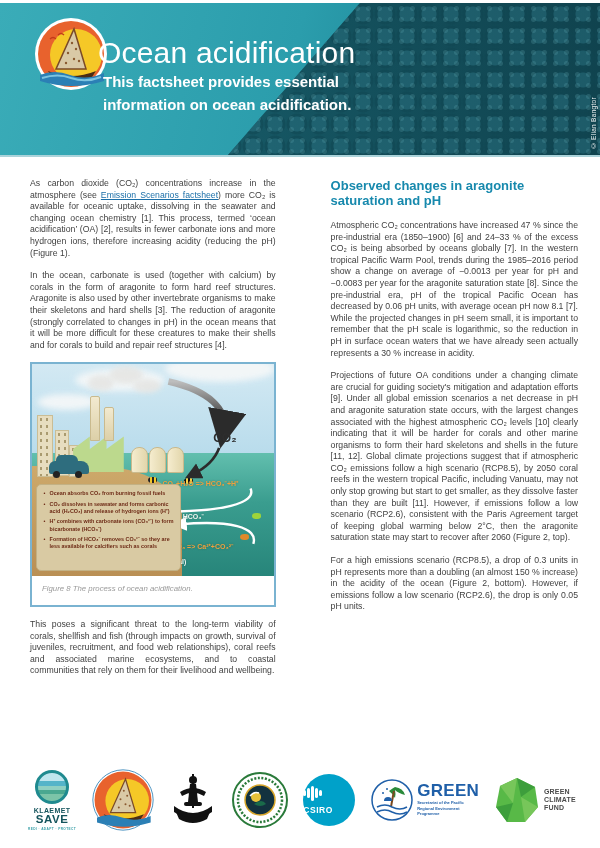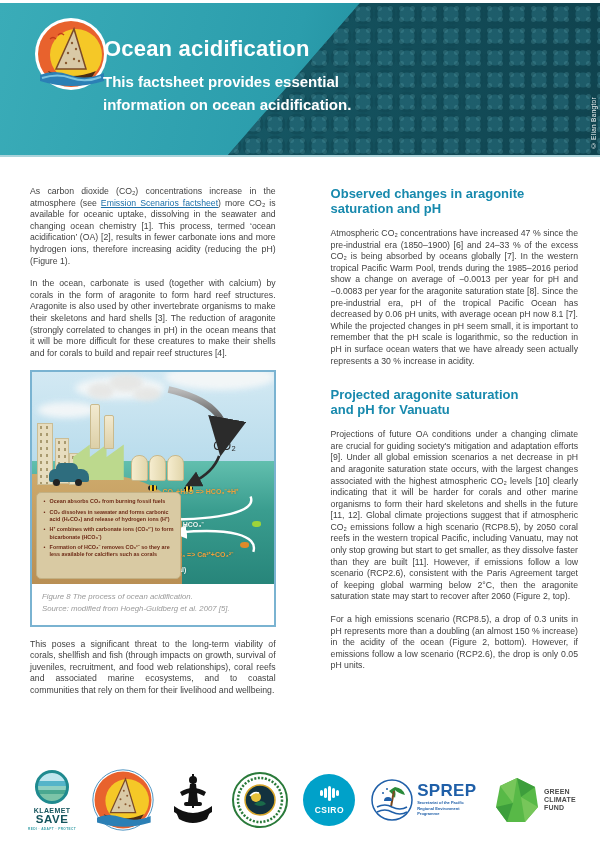--- a/index.html
+++ b/index.html
@@ -14,32 +14,32 @@
             border-bottom:2px solid #abd3da; overflow:hidden; }
   .header-photo { position:absolute; top:0; right:0; bottom:0; width:100%;
             clip-path:polygon(60% 0, 100% 0, 100% 100%, 38% 100%);
             background-color:#175764;
             background-image:
               radial-gradient(circle at 50% 50%, rgba(90,160,170,.28) 0 2px, transparent 3px),
               radial-gradient(circle at 50% 50%, rgba(40,110,125,.55) 0 7px, rgba(16,70,82,.5) 8px 10px, transparent 11px),
               radial-gradient(circle at 0% 100%, rgba(30,120,135,.4), rgba(10,50,60,.55));
             background-size:11px 11px, 22px 22px, 100% 100%; }
   .logo-circle { position:absolute; top:14px; left:34px; width:74px; height:74px; }
-  .header-title { position:absolute; left:104px; top:33px; color:#ffffff;
-            font-size:22px; font-weight:bold; letter-spacing:.2px; }
+  .header-title { position:absolute; left:98px; top:33px; color:#ffffff;
+            font-size:30px; font-weight:normal; letter-spacing:.2px; }
   .header-sub { position:absolute; left:103px; top:68px; color:#ffffff;
             font-size:15px; font-weight:bold; line-height:1.5; white-space:pre-line; }
   .badge { position:absolute; top:34px; right:14px; color:#fff; font-weight:bold;
             font-size:12px; letter-spacing:.6px; padding:3px 10px 4px;
             background:rgba(23,105,120,.55); border:1.5px solid #ffffff; }
   .credit { position:absolute; right:3px; top:94px; writing-mode:vertical-rl;
             transform:rotate(180deg); font-size:6.5px; color:rgba(255,255,255,.92); letter-spacing:.3px; }
 
   
-  .content { position:absolute; top:186px; left:30px; width:548px; display:flex; gap:22px; }
+  .content { position:absolute; top:178px; left:30px; width:548px; display:flex; gap:22px; }
   .col-left  { width:266px; }
   .col-right { width:268px;margin-left:33px; }
   .body-text { font-size:8.7px; line-height:11.6px; color:#3f3f3f; text-align:justify; margin-bottom:11px; }
   .link { color:#1b6fa8; text-decoration:underline; }
   .heading { color:#1789ad; font-size:13px; font-weight:bold; line-height:15px;
              white-space:pre-line; margin-bottom:12px; }
   .col-right .heading2-space { margin-top:20px; }
 
   
   .figure-box { border:2px solid #7ab3d1; margin:2px 0 12px; background:#fff; }
@@ -68,40 +68,40 @@
          background:#222; border-radius:50%; box-shadow:22px 0 0 #222; }
   .fig-panel { position:absolute; left:1.5%; top:56.5%; width:60%; height:41%;
          background:#d9caa3; border-radius:5px; border:1px solid #c3b184; padding:5px 6px 4px 5px; }
   .fig-bullets { list-style:none; }
   .fig-bullets li { position:relative; font-size:5.4px; font-weight:bold; color:#6d2a16;
          line-height:1.32; padding-left:8px; margin-bottom:3.5px; }
   .fig-bullets li::before { content:"•"; position:absolute; left:2px; top:0; color:#6d2a16; }
   .eq { position:absolute; font-size:7px; font-weight:bold; white-space:nowrap; text-shadow:0 0 2px rgba(0,60,50,.35); }
   .eq-orange { color:#f0a13e; }
   .eq-white  { color:#f2f6f2; }
-  .co2-label { position:absolute; left:75%; top:31.5%; font-size:12px; font-weight:normal; color:#2d2d2d; }
+  .co2-label { position:absolute; left:75%; top:31.5%; font-size:12px; font-weight:bold; color:#2d2d2d; }
   .arrow-svg { position:absolute; inset:0; width:100%; height:100%; }
   .fish { position:absolute; border-radius:50% 40% 40% 50%; }
   .fish::after { content:""; position:absolute; right:-4px; top:1px; border-left:5px solid inherit;
          border-top:3px solid transparent; border-bottom:3px solid transparent; }
   .coral { position:absolute; border-radius:40% 40% 10% 10%; }
   .caption { padding:7px 10px 10px; font-size:7.8px; font-style:italic; color:#9a9a9a; line-height:1.5; }
   .caption span { display:block; }
 
   
   .footer { position:absolute; left:28px; width:548px; top:763px; height:74px;
             display:flex; justify-content:space-between; align-items:center; }
   .logo-item { display:flex; flex-direction:column; align-items:center; gap:1px; }
   .ks-circle { width:34px; height:34px; border-radius:50%; border:3px solid #1f8a8f;
             background:linear-gradient(#bfe6ee 0 30%, #54b4c9 30% 45%, #8fd0c2 45% 60%, #4aa890 60% 75%, #7cc4a8 75% 100%); }
   .ks-line1 { font-size:7px; font-weight:900; color:#14545c; letter-spacing:.4px; margin-top:2px; }
   .ks-line2 { font-size:11.5px; font-weight:900; color:#14545c; line-height:9px; letter-spacing:.5px; }
   .ks-tag   { font-size:3.2px; font-weight:bold; color:#3aa0a8; letter-spacing:.4px; margin-top:2px; }
   .csiro-circle { width:52px; height:52px; border-radius:50%; background:#00a1c9;
-            display:flex; flex-direction:column; align-items:center; justify-content:center; gap:4px; }
+            display:flex; flex-direction:column; align-items:flex-start; justify-content:center; gap:4px; }
   .csiro-bars { display:flex; align-items:center; gap:1.5px; height:16px; }
   .csiro-bars i { display:block; width:2.5px; background:#fff; border-radius:2px; }
   .csiro-label { color:#fff; font-weight:bold; font-size:8.5px; letter-spacing:.5px; }
   .sprep { display:flex; align-items:center; gap:4px; }
   .sprep-text .sprep-name { color:#1f5fa8; font-weight:900; font-size:17px; line-height:16px; letter-spacing:.3px; }
   .sprep-text .sprep-tag  { color:#1f5fa8; font-size:4px; font-weight:bold; width:62px; line-height:1.35; margin-top:1px; }
   .gcf { display:flex; align-items:center; gap:5px; }
   .gcf-text { font-size:7px; font-weight:800; color:#4a4a4a; line-height:1.15; white-space:pre-line; letter-spacing:.2px; }
 </style>
 </head>
@@ -215,33 +215,30 @@
               <li>Ocean absorbs CO₂ from burning fossil fuels</li>
               <li>CO₂ dissolves in seawater and forms carbonic acid (H₂CO₃) and release of hydrogen ions (H⁺)</li>
               <li>H⁺ combines with carbonate ions (CO₃²⁻) to form bicarbonate (HCO₃⁻)</li>
               <li>Formation of HCO₃⁻ removes CO₃²⁻ so they are less available for calcifiers such as corals</li>
             </ul>
           </div>
         </div>
 
         <figcaption class="caption">
           <span>Figure 8 The process of ocean acidification.</span>
-          <span>Source: modified from Hoegh-Guldberg et al. 2007 [5].</span>
         </figcaption>
       </figure>
 
       <p class="body-text">This poses a significant threat to the long-term viability of corals, shellfish and fish (through impacts on growth, survival of juveniles, recruitment, and food web relationships), coral reefs and associated marine ecosystems, and to coastal communities that rely on them for their livelihood and wellbeing.</p>
     </section>
 
     <section class="col-right">
       <h2 class="heading">Observed changes in aragonite
 saturation and pH</h2>
       <p class="body-text">Atmospheric CO₂ concentrations have increased 47 % since the pre-industrial era (1850–1900) [6] and 24–33 % of the excess CO₂ is being absorbed by oceans globally [7]. In the western tropical Pacific Warm Pool, trends during the 1985–2016 period show a change on average of −0.0013 per year for pH and −0.0083 per year for the aragonite saturation state [8]. Since the pre-industrial era, pH of the tropical Pacific Ocean has decreased by 0.06 pH units, with average ocean pH now 8.1 [7]. While the projected changes in pH seem small, it is important to remember that the pH scale is logarithmic, so the reduction in pH in surface ocean waters that we have already seen actually represents a 30 % increase in acidity.</p>
-      <h2 class="heading heading2-space">Projected aragonite saturation
-and pH for Vanuatu</h2>
       <p class="body-text">Projections of future OA conditions under a changing climate are crucial for guiding society's mitigation and adaptation efforts [9]. Under all global emission scenarios a net decrease in pH and aragonite saturation state occurs, with the largest changes associated with the highest atmospheric CO₂ levels [10] clearly indicating that it will be harder for corals and other marine organisms to form their hard skeletons and shells in the future [11, 12]. Global climate projections suggest that if atmospheric CO₂ emissions follow a high scenario (RCP8.5), by 2050 coral reefs in the western tropical Pacific, including Vanuatu, may not only stop growing but start to get smaller, as they dissolve faster than they are built [11]. However, if emissions follow a low scenario (RCP2.6), consistent with the Paris Agreement target of keeping global warming below 2°C, then the aragonite saturation state may start to recover after 2060 (Figure 2, top).</p>
       <p class="body-text">For a high emissions scenario (RCP8.5), a drop of 0.3 units in pH represents more than a doubling (an almost 150 % increase) in the acidity of the ocean (Figure 2, bottom). However, if emissions follow a low scenario (RCP2.6), the drop is only 0.05 pH units.</p>
     </section>
   </main>
 
   <footer class="footer">
 
     <div class="logo-item">
       <span class="ks-circle"></span>
       <span class="ks-line1">KLAEMET</span>
@@ -302,21 +299,21 @@
       <svg width="42" height="42" viewBox="0 0 42 42">
         <circle cx="21" cy="21" r="20" fill="#ffffff" stroke="#1f5fa8" stroke-width="1.5"></circle>
         <path d="M24 8 q8 1 10 8 q-7 -2 -10 -5 q1 4 0 8 q-3 -5 -6 -7 q4 -3 6 -4 Z" fill="#2a8a3a"></path>
         <path d="M23 12 q-2 10 -3 16" stroke="#7a4a20" stroke-width="2" fill="none"></path>
         <path d="M6 28 q8 -4 15 0 q8 4 15 0 M6 33 q8 -4 15 0 q8 4 15 0" stroke="#1f5fa8" stroke-width="1.6" fill="none"></path>
         <circle cx="12" cy="14" r="1" fill="#1f5fa8"></circle>
           <circle cx="16" cy="10" r="1" fill="#1f5fa8"></circle>
         <path d="M13 22 a4 4 0 0 1 8 0 Z" fill="#1f5fa8"></path>
       </svg>
       <div class="sprep-text">
-        <div class="sprep-name">SPREP</div>
+        <div class="sprep-name">GREEN</div>
         <div class="sprep-tag">Secretariat of the Pacific Regional Environment Programme</div>
       </div>
     </div>
 
     <div class="gcf">
       <svg width="44" height="46" viewBox="0 0 44 46">
         <polygon points="22,1 40,10 43,30 30,45 12,45 1,30 5,9" fill="#58b947"></polygon>
         <polygon points="22,1 40,10 26,20" fill="#3d9e3c"></polygon>
         <polygon points="1,30 12,45 18,26" fill="#3d9e3c"></polygon>
         <polygon points="43,30 30,45 26,20" fill="#77c65a"></polygon>

